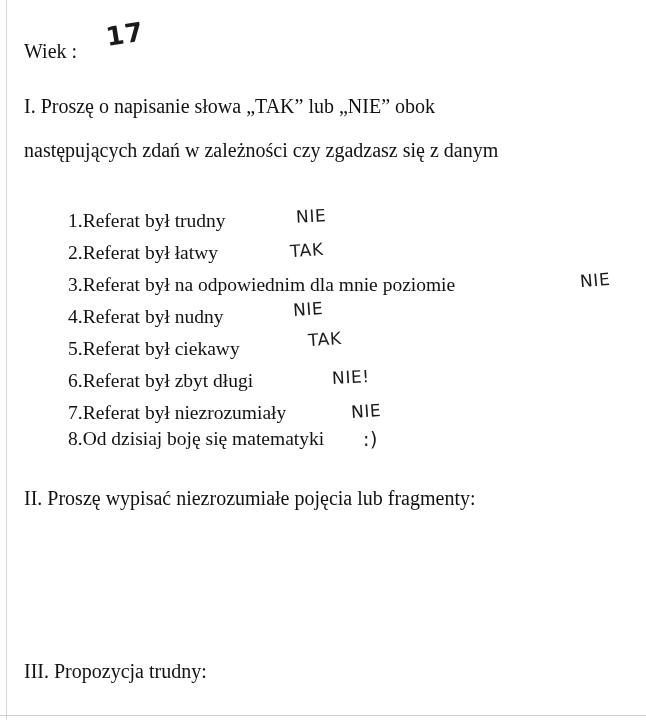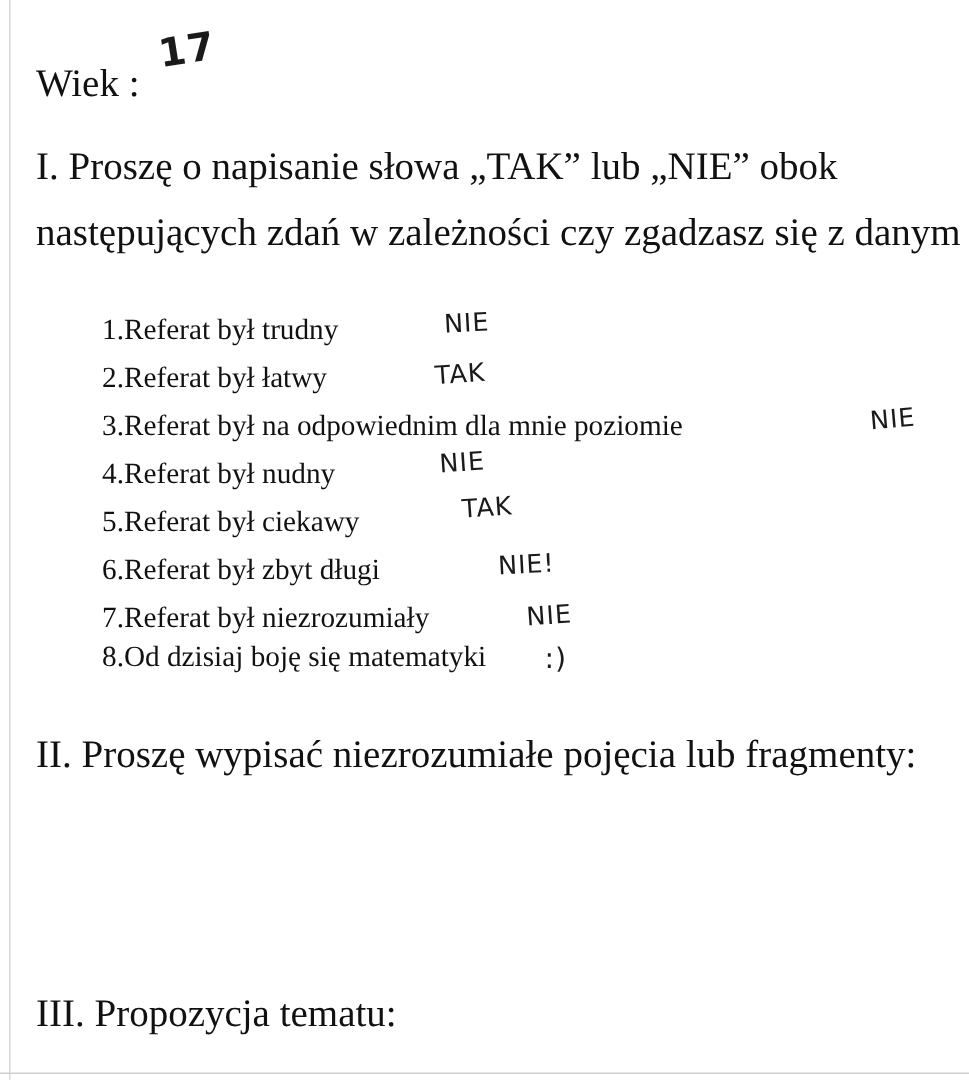--- a/index.html
+++ b/index.html
@@ -30,21 +30,21 @@
   }
   .edge-bottom {
     position: absolute;
     left: 0; bottom: 4px;
     width: 646px; height: 1px;
     background: #cfcfcf;
   }
   .printed {
     position: absolute;
     font-family: "Liberation Serif", serif;
-    font-size: 26px;
+    font-size: 20px;
     line-height: 1.38;
     color: #111111;
     white-space: pre;
   }
   .hand {
     position: absolute;
     font-family: "DejaVu Sans", sans-serif;
     font-size: 17px;
     color: #1a1a1a;
     white-space: pre;
@@ -155,15 +155,15 @@
     <span class="a">NIE</span>
   </div>
 
   <div class="item" id="item8">
     <span class="q">8.</span><span class="q">Od dzisiaj boję się matematyki</span>
     <span class="a">:)</span>
   </div>
 
   <div class="printed" id="sec2">II. Proszę wypisać niezrozumiałe pojęcia lub fragmenty:</div>
 
-  <div class="printed" id="sec3">III. Propozycja tematu:</div>
+  <div class="printed" id="sec3">III. Propozycja trudny:</div>
 
 </div>
 
 </body></html>

